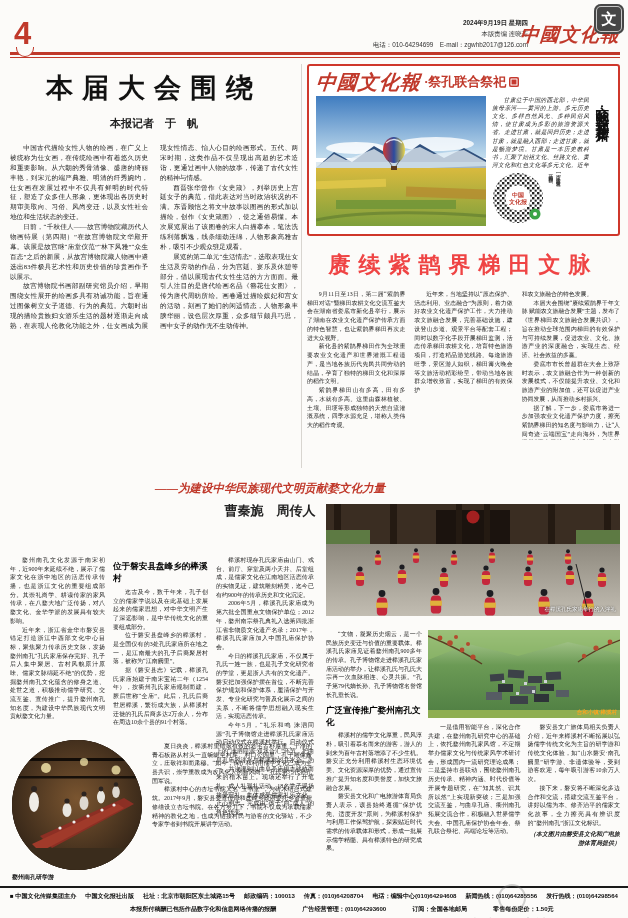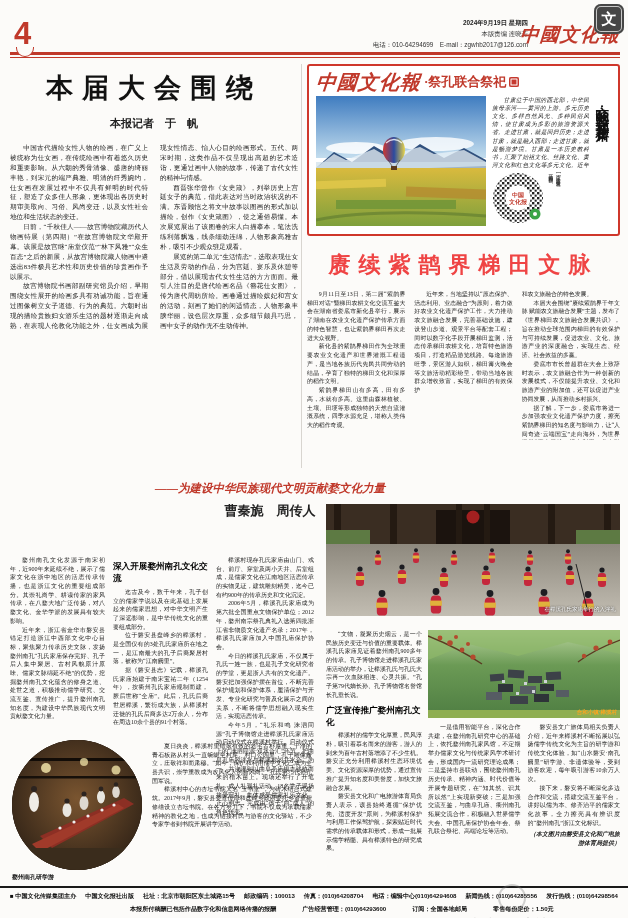--- a/index.html
+++ b/index.html
@@ -219,21 +219,21 @@
     <div class="by">曹秦旎　周传人</div>
 
     <div class="bodywrap">
 
       <div class="lblock">
         <div class="c ca btx">
           <p>婺州南孔文化发源于南宋初年，近900年来延续不绝，展示了儒家文化在浙中地区的活态传承传播，也是浙江文化的重要组成部分。其崇礼尚学、耕读传家的家风传承，在八婺大地广泛传扬，对八婺文化、金华学派的发展具有较大影响。</p>
           <p>近年来，浙江省金华市磐安县锚定打造浙江中西部文化中心目标，聚焦聚力传承历史文脉，发扬婺州南孔“孔氏家庙保存完好、孔子后人集中聚居、古村风貌原汁原味、儒家文脉绵延不绝”的优势，挖掘婺州南孔文化蕴含的修身之道、处世之道，积极推动儒学研究、交流互鉴、宣传推广，提升婺州南孔知名度，为建设中华民族现代文明贡献婺文化力量。</p>
         </div>
         <div class="c cb btx">
-          <div class="shead">深入开展婺州南孔文化交流</div>
+          <div class="shead">位于磐安县盘峰乡的榉溪村</div>
           <p>迄古及今，数千年来，孔子创立的儒家学说以及在此基础上发展起来的儒家思想，对中华文明产生了深远影响，是中华传统文化的重要组成部分。</p>
           <p>位于磐安县盘峰乡的榉溪村，是全国仅有的3处孔氏家庙所在地之一，是江南最大的孔子后裔聚居村落，被称为“江南阙里”。</p>
           <p>据《磐安县志》记载，榉溪孔氏家庙始建于南宋宝祐二年（1254年），按衢州孔氏家庙规制而建，厥后世称“全庙”。此后，孔氏后裔世居榉溪，繁衍成大族，从榉溪村迁徙的孔氏后裔多达2万余人，分布在周边10余个县的91个村落。</p>
         </div>
         <div class="cc btx">
           <p>榉溪村现存孔氏家庙由山门、戏台、前厅、穿堂及两小天井、后堂组成，是儒家文化在江南地区活态传承的实物见证，建筑雕刻精美，迄今已有约900年的传承历史和文化沉淀。</p>
           <p>2006年5月，榉溪孔氏家庙成为第六批全国重点文物保护单位；2012年，婺州南宗祭孔典礼入选第四批浙江省非物质文化遗产名录；2017年，榉溪孔氏家庙加入中国孔庙保护协会。</p>
           <p>今日的榉溪孔氏家庙，不仅属于孔氏一姓一族，也是孔子文化研究者的学堂，更是浙人共有的文化遗产。磐安把加强保护摆在首位，不断完善保护规划和保护体系，厘清保护与开发、专业化研究与普及化展示之间的关系，不断将儒学思想融入现实生活，实现活态传承。</p>
           <p>今年5月，“礼乐和鸣 洙泗同源”孔子博物馆走进榉溪孔氏家庙活动启动仪式在榉溪村举行。启动仪式上的“洙泗同源·双水合汇”环节，把曲阜孔庙的泮水与榉溪村的井水合二为一，并浇灌到以曲阜圣庙银杏移植而来的楷木苗上。现场还举行了开笔礼、成人礼观礼活动，18名学子现场接受冠礼，集体感受儒家礼乐文化，正心明志，完成由“孩子”向“成人”的角色转变。</p>
         </div>

